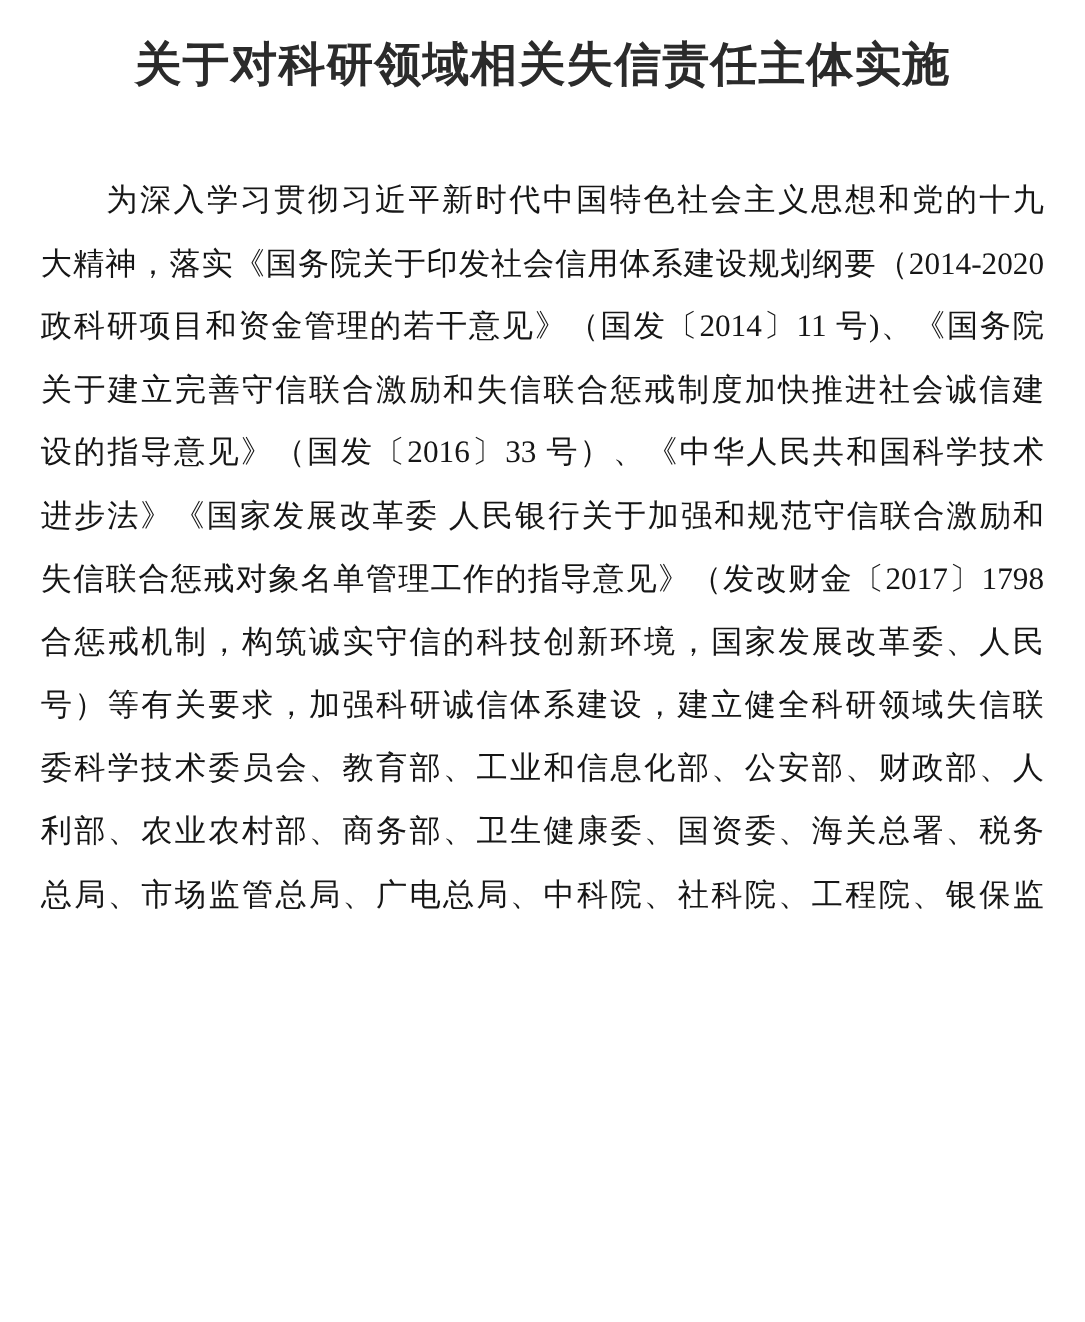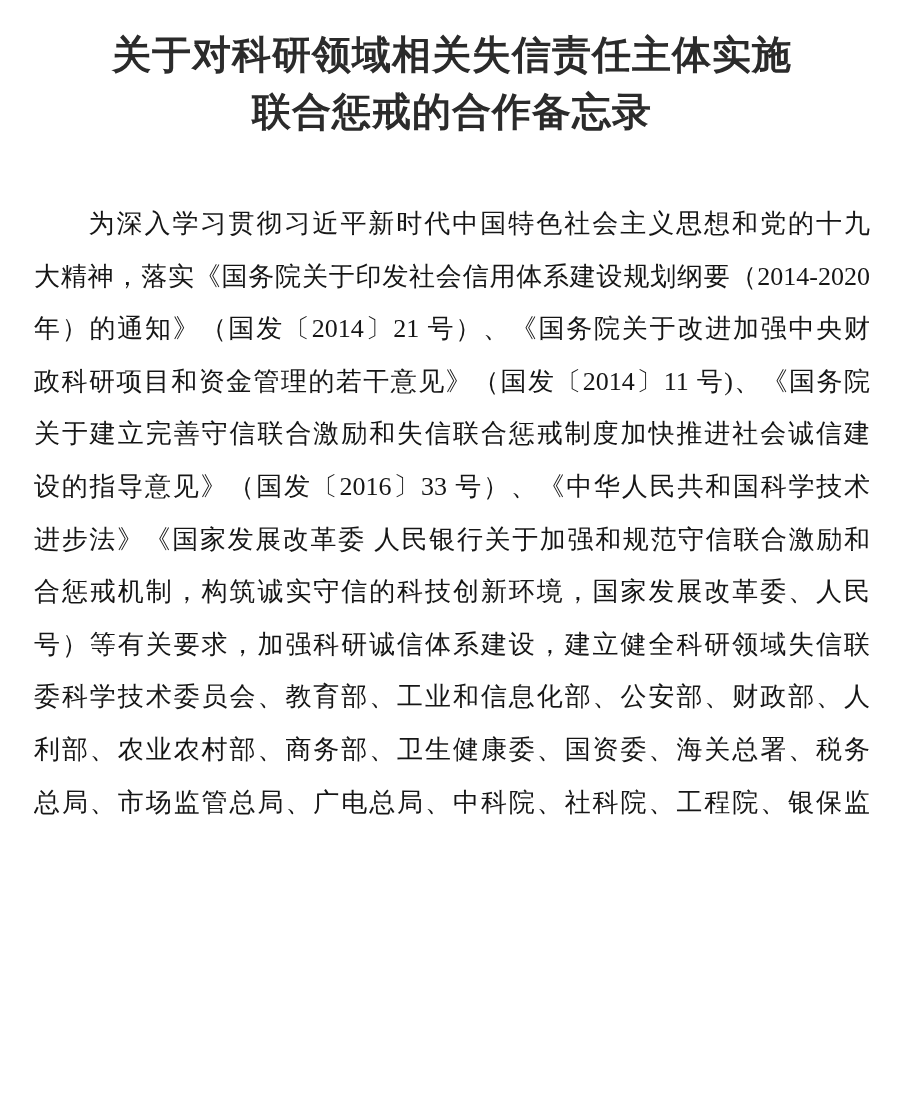--- a/index.html
+++ b/index.html
@@ -53,31 +53,30 @@
     text-indent: 2.1em;
   }
 </style>
 </head>
 <body>
 
 <div class="page">
 
   <h1 class="doc-title">
     <span class="title-line">关于对科研领域相关失信责任主体实施</span>
-    <span class="title-line">联合惩戒的合作备忘录</span>
   </h1>
 
   <div class="doc-body">
     <p class="body-line first-line">为深入学习贯彻习近平新时代中国特色社会主义思想和党的十九</p>
     <p class="body-line">大精神，落实《国务院关于印发社会信用体系建设规划纲要（2014-2020</p>
-    <p class="body-line">年）的通知》（国发〔2014〕21 号）、《国务院关于改进加强中央财</p>
     <p class="body-line">政科研项目和资金管理的若干意见》（国发〔2014〕11 号)、《国务院</p>
     <p class="body-line">关于建立完善守信联合激励和失信联合惩戒制度加快推进社会诚信建</p>
     <p class="body-line">设的指导意见》（国发〔2016〕33 号）、《中华人民共和国科学技术</p>
     <p class="body-line">进步法》《国家发展改革委 人民银行关于加强和规范守信联合激励和</p>
+    <p class="body-line">失信联合惩戒对象名单管理工作的指导意见》（发改财金〔2017〕1798</p>
     <p class="body-line">合惩戒机制，构筑诚实守信的科技创新环境，国家发展改革委、人民</p>
     <p class="body-line">号）等有关要求，加强科研诚信体系建设，建立健全科研领域失信联</p>
     <p class="body-line">委科学技术委员会、教育部、工业和信息化部、公安部、财政部、人</p>
     <p class="body-line">利部、农业农村部、商务部、卫生健康委、国资委、海关总署、税务</p>
     <p class="body-line">总局、市场监管总局、广电总局、中科院、社科院、工程院、银保监</p>
   </div>
 
 </div>
 
 </body></html>

